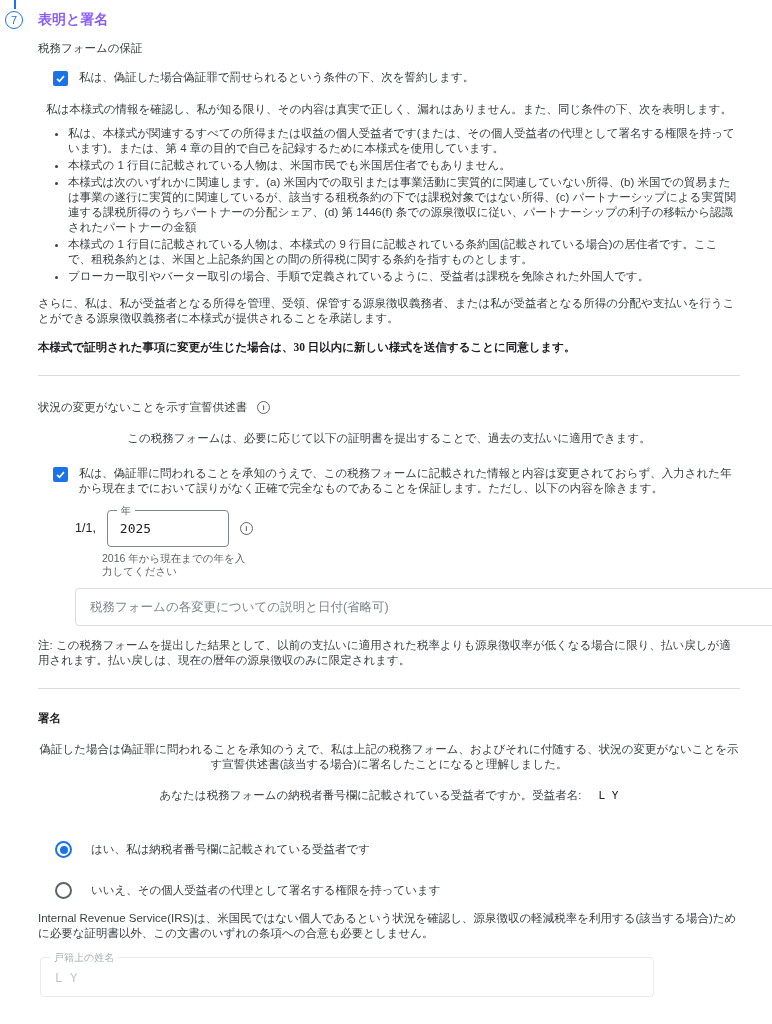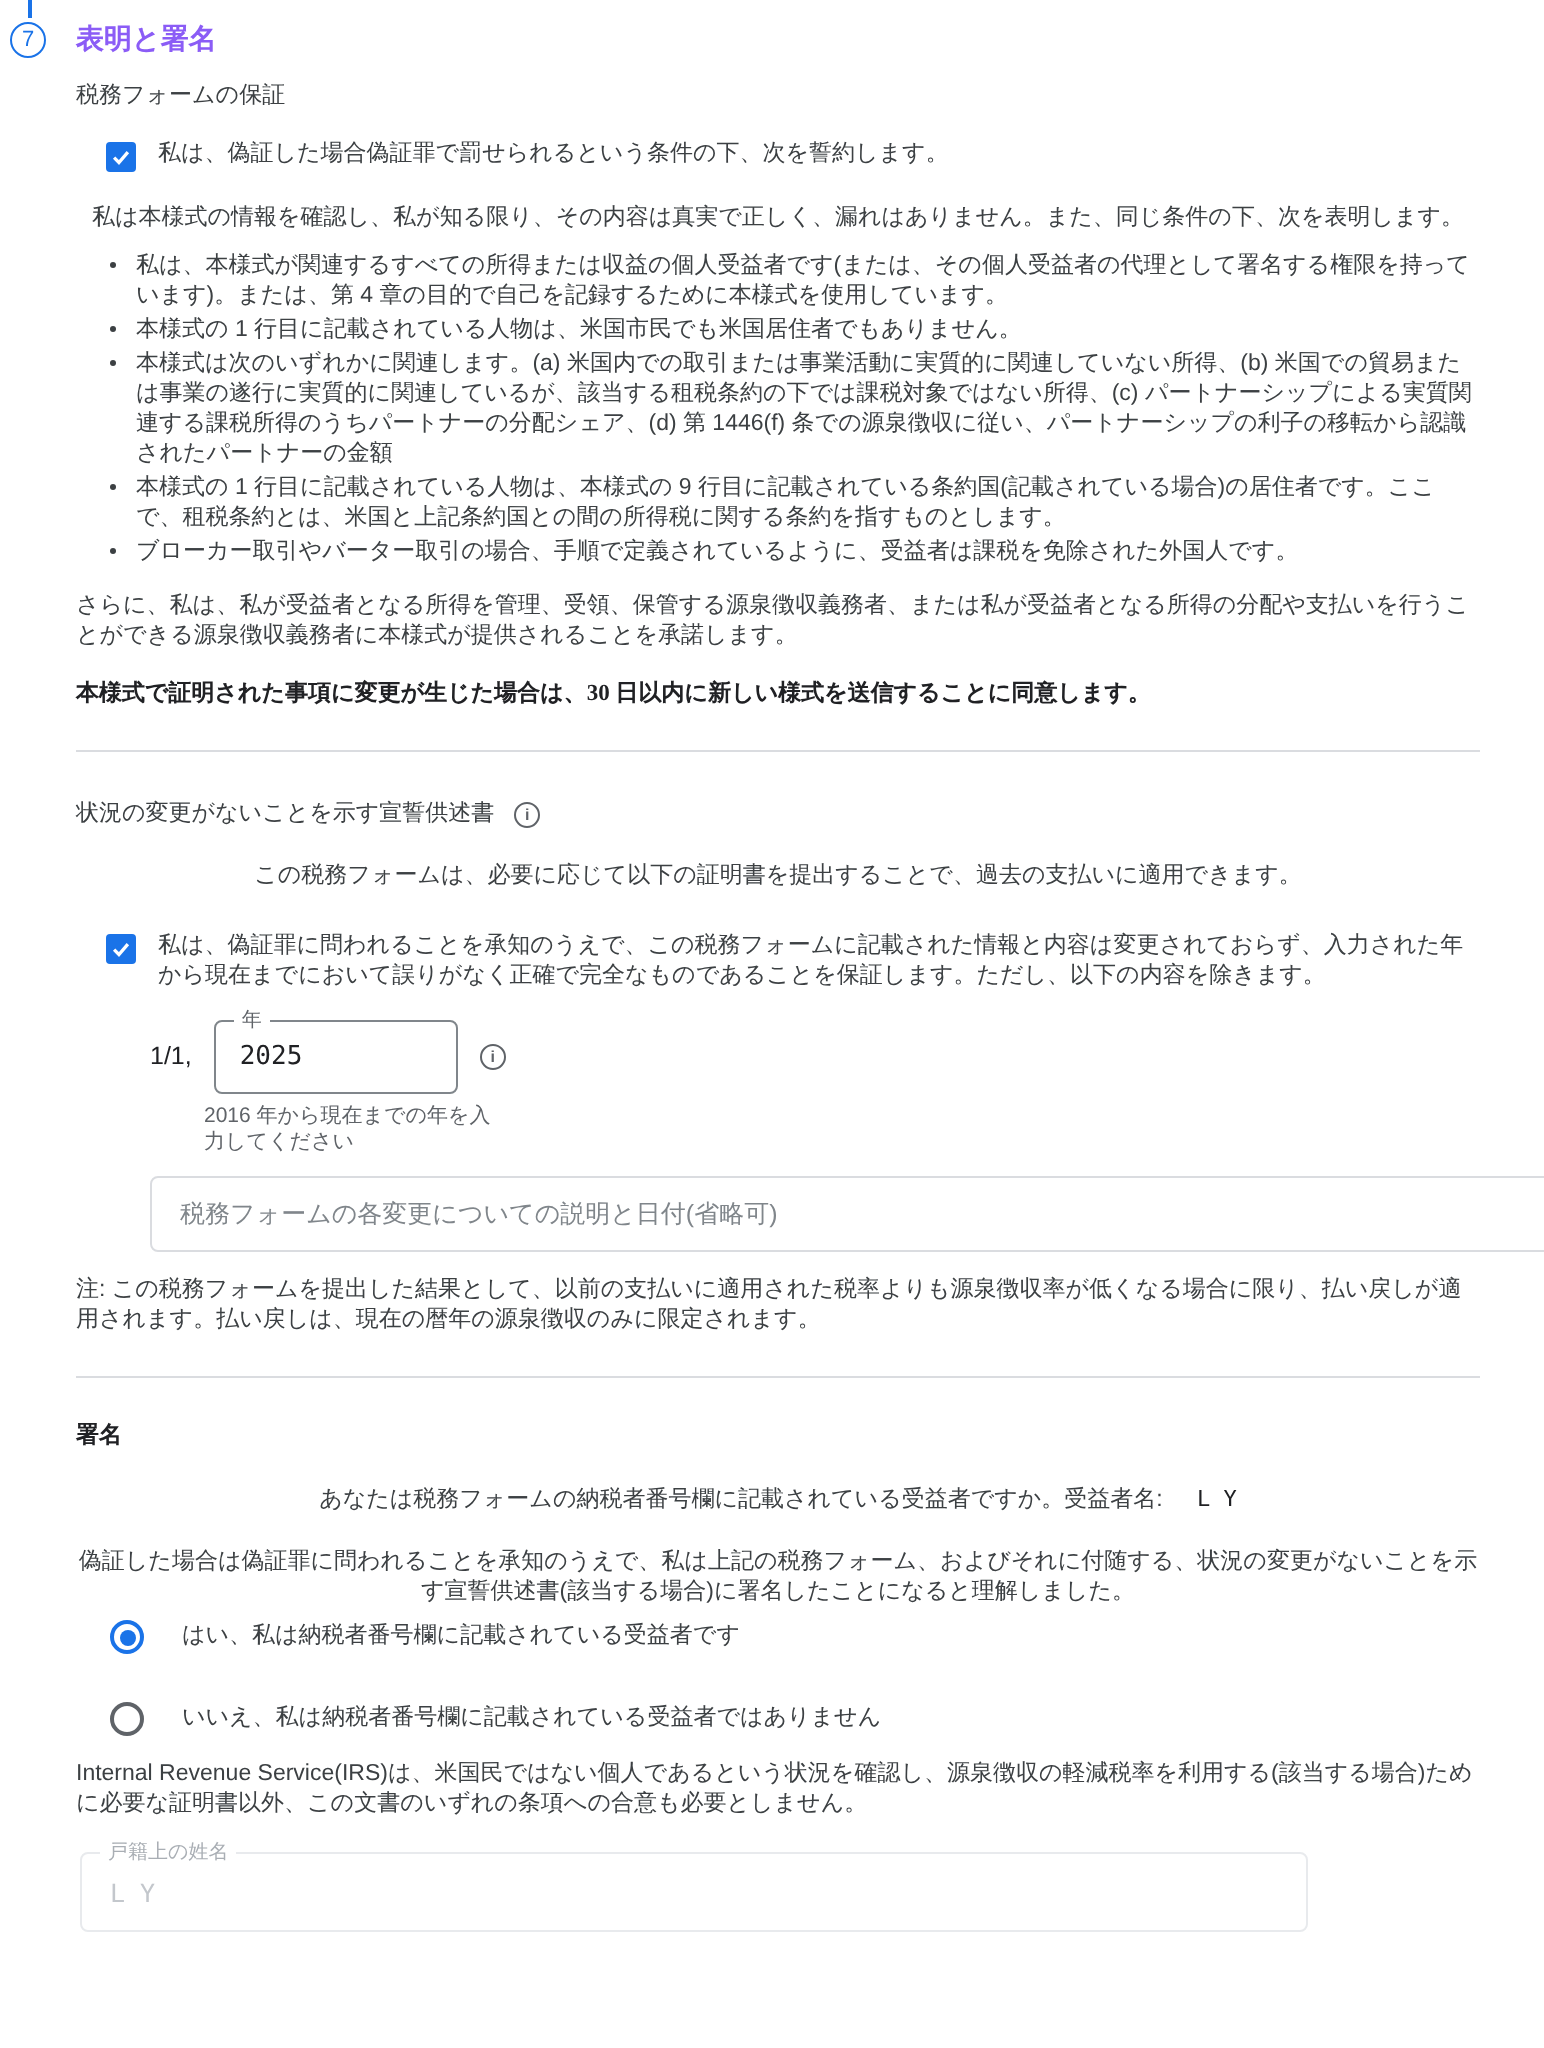--- a/index.html
+++ b/index.html
@@ -74,21 +74,21 @@
     border:1px solid #dadce0; border-radius:4px; }
   .changes-box input {
     width:100%; height:100%; border:none; outline:none; background:transparent;
     padding:0 14px; font-size:12.5px; color:#3c4043;
   }
   .changes-box input::placeholder { color:#80868b; opacity:1; }
   .changes-helper { margin:5px 0 0 52px; font-size:10.5px; color:#5f6368; }
 
   
   .radio-row { display:flex; align-items:center; gap:19px; margin-left:17px; cursor:pointer; }
-  .radio-row.first { margin-top:6px; }
+  .radio-row.first { margin-top:38px; }
   .radio-row.second { margin-top:24px; }
   .radio { flex:none; width:17px; height:17px; border-radius:50%; position:relative; }
   .radio.selected { border:2px solid #1a73e8; }
   .radio.selected::after { content:""; position:absolute; inset:2.5px; border-radius:50%; background:#1a73e8; }
   .radio.unselected { border:2px solid #5f6368; }
 
   
   .name-box { margin-top:16px; margin-left:2px; width:614px; height:40px;
     border:1px solid #e8eaed; border-radius:4px; }
   .name-box .float-label { color:#a9aeb4; }
@@ -165,35 +165,35 @@
   <div class="changes-box">
     <input type="text" placeholder="税務フォームの各変更についての説明と日付(省略可)" style="">
   </div>
 
   <p class="tight">注: この税務フォームを提出した結果として、以前の支払いに適用された税率よりも源泉徴収率が低くなる場合に限り、払い戻しが適用されます。払い戻しは、現在の暦年の源泉徴収のみに限定されます。</p>
 
   <hr class="divider">
 
   <div class="sig-heading">署名</div>
 
+  <p class="body">偽証した場合は偽証罪に問われることを承知のうえで、私は上記の税務フォーム、およびそれに付随する、状況の変更がないことを示す宣誓供述書(該当する場合)に署名したことになると理解しました。</p>
+
   <p class="body">
     <span>あなたは税務フォームの納税者番号欄に記載されている受益者ですか。受益者名:</span>
     <span style="margin-left:14px; font-family:'DejaVu Sans Mono','Liberation Mono',monospace; font-size:11px; color:#202124;">L Y</span>
   </p>
 
-  <p class="body">偽証した場合は偽証罪に問われることを承知のうえで、私は上記の税務フォーム、およびそれに付随する、状況の変更がないことを示す宣誓供述書(該当する場合)に署名したことになると理解しました。</p>
-
   <div class="radio-row first">
     <span class="radio selected"></span>
     <span>はい、私は納税者番号欄に記載されている受益者です</span>
   </div>
 
   <div class="radio-row second">
     <span class="radio unselected"></span>
-    <span>いいえ、私は納税者番号欄に記載されている受益者ではありません</span>
+    <span>いいえ、その個人受益者の代理として署名する権限を持っています</span>
   </div>
 
   <p class="tight">Internal Revenue Service(IRS)は、米国民ではない個人であるという状況を確認し、源泉徴収の軽減税率を利用する(該当する場合)ために必要な証明書以外、この文書のいずれの条項への合意も必要としません。</p>
 
   <div class="outlined name-box">
     <span class="float-label">戸籍上の姓名</span>
     <input type="text" value="L Y" style="">
   </div>
 
 </div>

